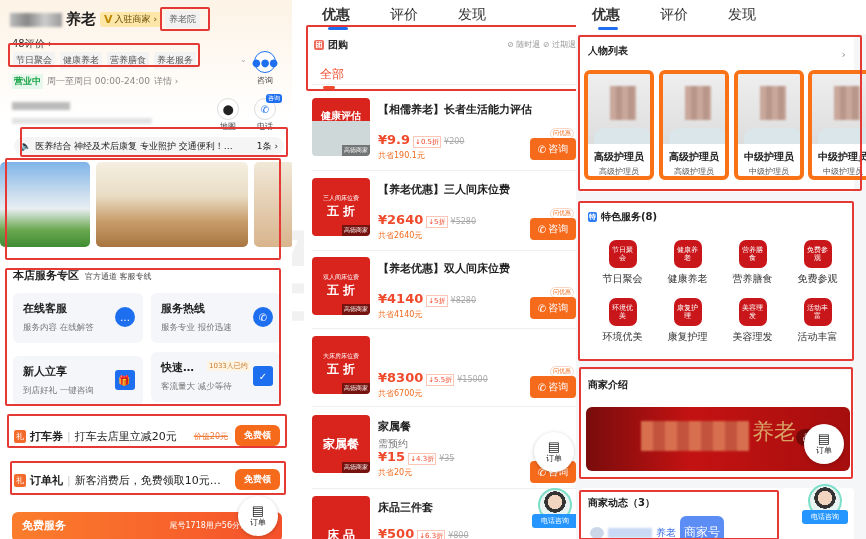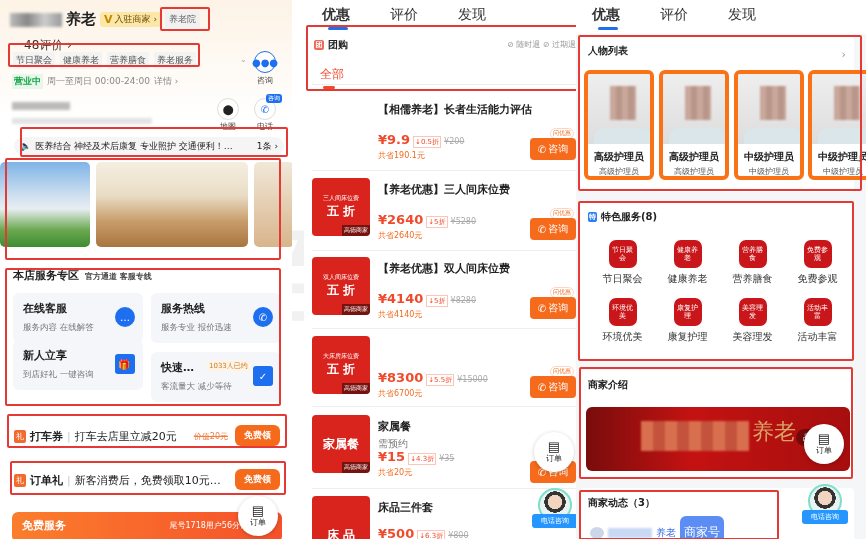--- a/index.html
+++ b/index.html
@@ -9,34 +9,34 @@
 #p2{left:304px;width:272px;background:#fff}
 #p3{left:576px;width:290px;background:#f5f6f8}
 .redbox{position:absolute;border:2px solid #e53935;border-radius:2px;pointer-events:none}
 
 .title-row{position:absolute;left:10px;top:10px;display:flex;align-items:center;gap:4px}
 .blurname{width:52px;height:14px;background:linear-gradient(90deg,#bbb,#888,#ccc,#999);filter:blur(1.5px)}
 .title-txt{font-size:15px;font-weight:bold}
 .vbadge{display:flex;align-items:center;background:#fde7a8;border-radius:3px;font-size:9px;color:#6b4a00;padding:1px 4px;gap:2px}
 .vbadge b{color:#c08a00;font-size:11px}
 .cat{font-size:9px;color:#666;background:#f1f1f1;padding:2px 4px;border-radius:2px;}
-.rating{position:absolute;left:24px;top:37px;font-size:12px;color:#333}
+.rating{position:absolute;left:12px;top:37px;font-size:10px;color:#333}
 .tags{position:absolute;left:13px;top:52px;display:flex;gap:5px}
 .tag{font-size:9px;color:#555;background:#f3f3f3;padding:2px 3px;border-radius:2px}
 .hours{position:absolute;left:12px;top:74px;font-size:9px;color:#888;display:flex;gap:4px;align-items:center}
 .open{color:#1aa548;background:#e8f7ec;padding:1px 2px;font-weight:bold}
 .circ{position:absolute;width:22px;height:22px;border-radius:50%;border:1px solid #ddd;background:#fff;display:flex;align-items:center;justify-content:center;font-size:10px}
 .lbl{position:absolute;font-size:8px;color:#444}
 .addr-blur{position:absolute;left:12px;top:102px;width:58px;height:8px;background:#bbb;filter:blur(1.5px)}
 .addr-blur2{position:absolute;left:12px;top:118px;width:140px;height:6px;background:#e2e2e2;filter:blur(1.5px)}
 .notice{position:absolute;left:14px;top:137px;width:270px;height:18px;background:#f5f5f5;border-radius:9px;font-size:9px;display:flex;align-items:center;padding:0 6px;gap:4px;white-space:nowrap;overflow:hidden}
 .photos{position:absolute;left:0;top:162px;display:flex;gap:6px}
 .ph{height:85px;border-radius:5px}
 .sec-title{position:absolute;left:13px;top:268px;font-size:11px;font-weight:bold;display:flex;gap:6px;align-items:baseline}
-.sec-title span{font-size:8px;font-weight:bold;color:#444}
+.sec-title span{font-size:8px;font-weight:normal;color:#444}
 .svc{position:absolute;width:130px;height:50px;background:#f4f6f9;border-radius:6px;padding:8px 10px}
 .svc .t{font-size:11px;font-weight:bold}
 .svc .s{font-size:8.5px;color:#777;margin-top:6px}
 .svc .ic{position:absolute;right:8px;top:14px;width:20px;height:20px;border-radius:50%;background:#1e6ff0;color:#fff;font-size:10px;display:flex;align-items:center;justify-content:center}
 .coupon{position:absolute;left:10px;width:276px;height:28px;display:flex;align-items:center;font-size:11px;gap:4px;padding-left:4px}
 .li{background:#f36b2c;color:#fff;font-size:8px;padding:1px 2px;border-radius:2px}
 .coupon .sep{color:#ccc}
 .freebtn{position:absolute;right:6px;top:3px;background:#f66a1c;color:#fff;font-size:9px;border-radius:6px;padding:4px 9px;font-weight:bold}
 .strike{position:absolute;right:58px;top:9px;font-size:8px;color:#f07b3c;text-decoration:line-through}
 .freebar{position:absolute;left:12px;top:512px;width:270px;height:30px;border-radius:6px;background:linear-gradient(90deg,#fb7d2c,#f5512b);color:#fff;padding:6px 10px;display:flex;justify-content:space-between;font-size:11px}
@@ -162,21 +162,21 @@
   <div class="svc" style="left:13px;top:293px">
     <div class="t">在线客服</div>
     <div class="s">服务内容 在线解答</div>
     <div class="ic">…</div>
   </div>
   <div class="svc" style="left:151px;top:293px">
     <div class="t">服务热线</div>
     <div class="s">服务专业 报价迅速</div>
     <div class="ic">✆</div>
   </div>
-  <div class="svc" style="left:13px;top:340px">
+  <div class="svc" style="left:13px;top:356px">
     <div class="t">新人立享</div>
     <div class="s">到店好礼 一键咨询</div>
     <div class="ic" style="border-radius:3px">🎁</div>
   </div>
   <div class="svc" style="left:151px;top:352px">
     <div class="t">快速…</div>
     <span style="position:absolute;left:56px;top:9px;font-size:7px;color:#c47b2f;background:#fff3e2;padding:0 2px">1033人已约</span>
     <div class="s">客流量大 减少等待</div>
     <div class="ic" style="border-radius:3px">✓</div>
   </div>
@@ -220,20 +220,24 @@
   <div class="gb-head">
     <span class="gb-ic">团</span>
     <span>团购</span>
   </div>
   <div class="gb-flags">⊘ 随时退 ⊘ 过期退</div>
   <div class="gb-all">全部</div>
   <div class="redbox" style="left:2px;top:25px;width:284px;height:66px"></div>
   <div class="divider" style="top:84px"></div>
 
   <div class="deal" style="top:98px">
+    <div class="img" style="background:linear-gradient(#d9231d 0 40%,#cfd8d8 40%)">
+        <span style="margin-top:-22px;font-size:10px">健康评估</span>
+        <i>高德商家</i>
+      </div>
     <div class="name">【相儒养老】长者生活能力评估</div>
     <div class="price">
         <b>¥9.9</b>
         <span class="dc">↓0.5折</span>
         <s>¥200</s>
       </div>
     <div class="save">共省190.1元</div>
     <span class="askt">问优惠</span>
     <div class="ask">
         <span>✆</span>

